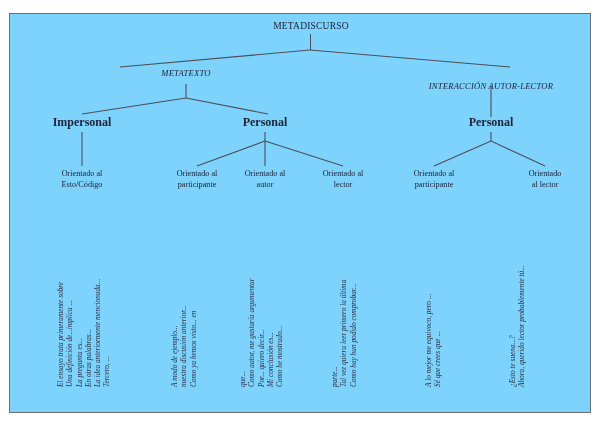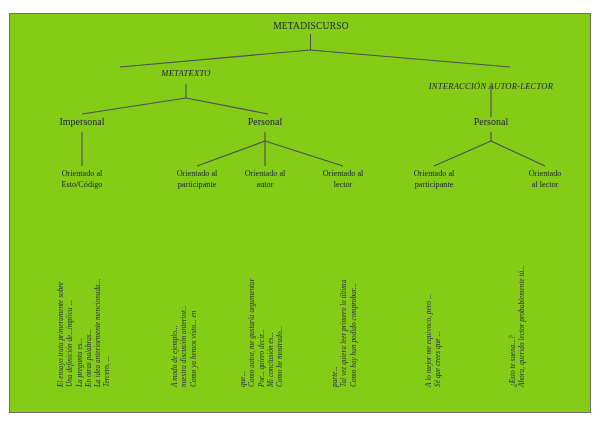--- a/index.html
+++ b/index.html
@@ -16,42 +16,43 @@
     overflow: hidden;
   }
 
   #diagram-frame {
     position: absolute;
     left: 9px;
     top: 13px;
     width: 582px;
     height: 400px;
     border: 1.5px solid #6e6e72;
-    background: #84cc16;
+    background: #7dd3fc;
   }
 
   .node {
     position: absolute;
     text-align: center;
     line-height: 1.15;
     white-space: nowrap;
     color: #22243a;
   }
 
   .node-root {
     font-size: 9.5px;
     letter-spacing: 0.2px;
   }
   .node-l1 {
     font-size: 8.6px;
     letter-spacing: 0.2px;
     font-style: italic;
   }
   .node-l2 {
-    font-size: 10px;
+    font-size: 12px;
+    font-weight: bold;
   }
   .node-leaf {
     font-size: 8.2px;
     line-height: 1.28;
     white-space: normal;
     width: 74px;
     text-align: center;
   }
   .vline {
     position: absolute;

